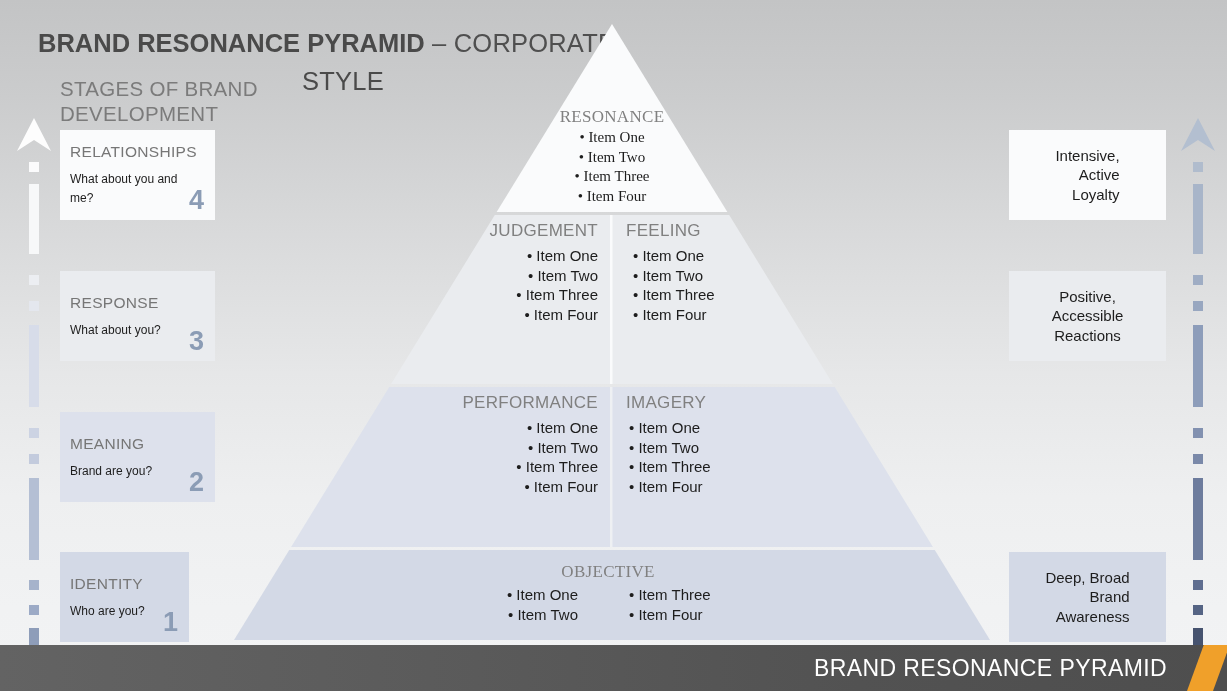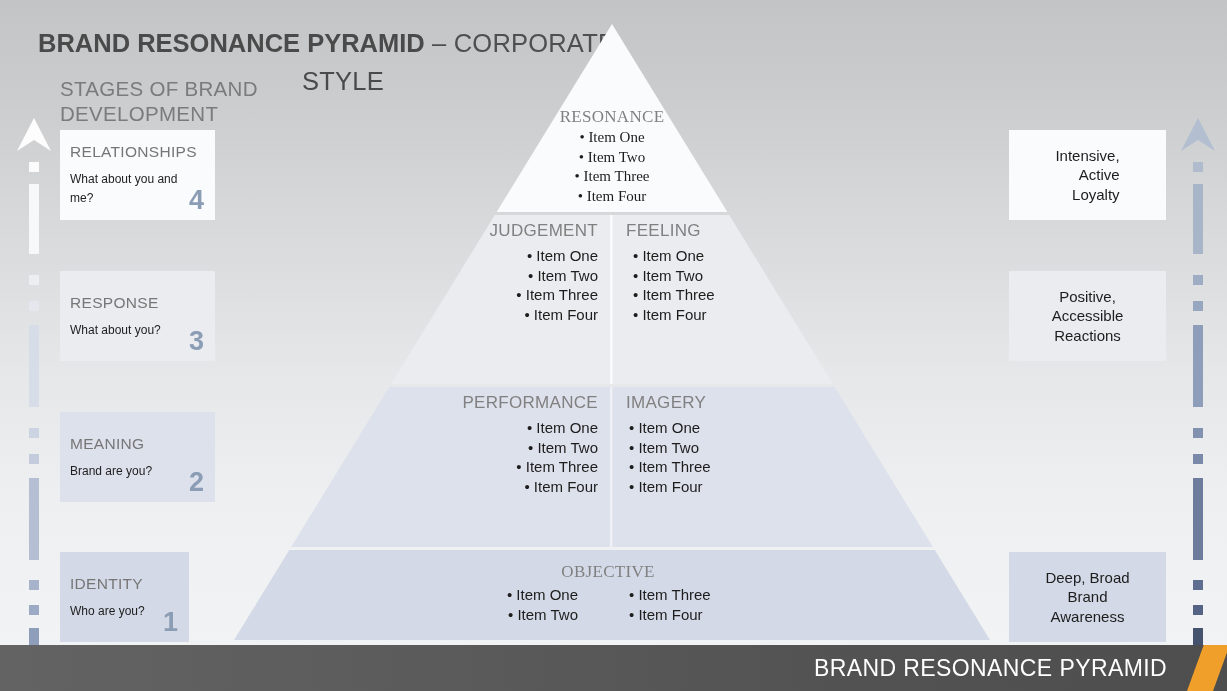--- a/index.html
+++ b/index.html
@@ -201,21 +201,21 @@
   </div>
 
   <div class="sidebox rbox" style="left:1009px;top:271px;width:157px;height:90px;background:#eaecef;">
     <div style="white-space:pre-line;">Positive,
 Accessible
 Reactions</div>
   </div>
 
 
   <div class="sidebox rbox" style="left:1009px;top:552px;width:157px;height:90px;background:#d3d9e6;">
-    <div style="white-space:pre-line;">Deep, Broad
+    <div style="white-space:pre-line;text-align:right;">Deep, Broad
 Brand
 Awareness</div>
   </div>
 
   <svg class="arrowcol" style="left:14px;top:118px;height:528px;" viewBox="0 0 40 528" xmlns="http://www.w3.org/2000/svg">
     <polygon points="20,0 37,33 20,22 3,33" fill="#fdfdfd"></polygon>
     <rect x="15" y="44" width="10" height="10" fill="#fbfbfc"></rect>
     <rect x="15" y="66" width="10" height="70" fill="#f7f8f9"></rect>
     <rect x="15" y="157" width="10" height="10" fill="#eceef2"></rect>
     <rect x="15" y="183" width="10" height="10" fill="#e4e7ee"></rect>

